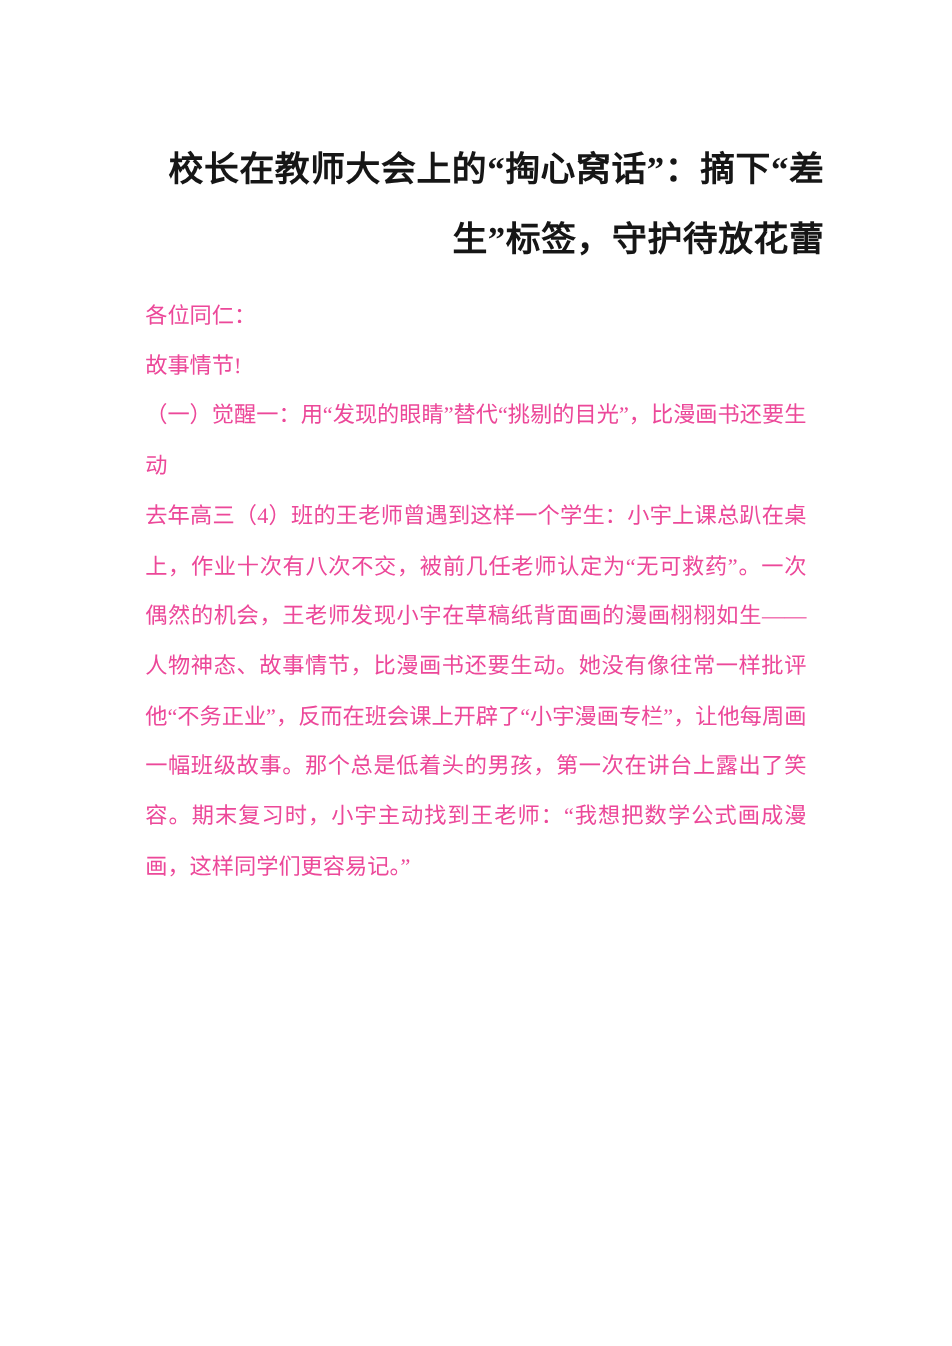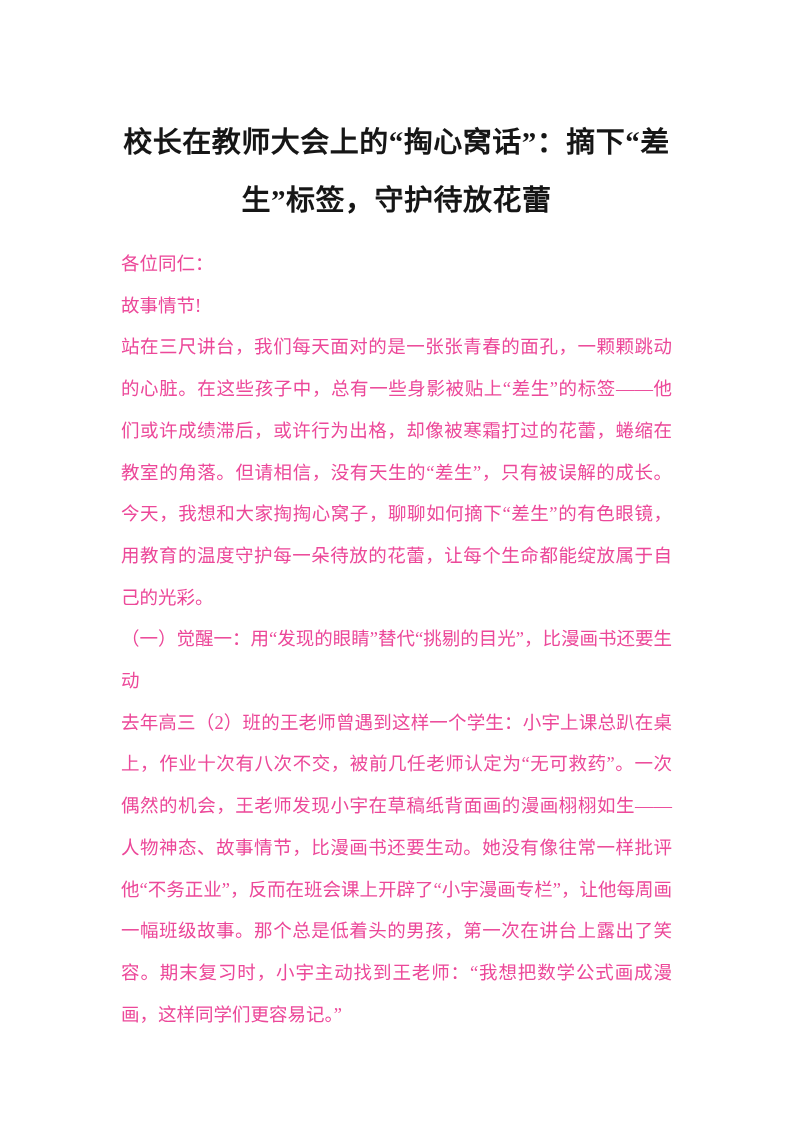--- a/index.html
+++ b/index.html
@@ -17,21 +17,21 @@
     padding: 113px 121px 0 121px;
     overflow: hidden;
     font-family: "Liberation Serif", "DejaVu Serif", serif;
     color: #1a1a1a;
   }
   .doc-title {
     margin: 0 -15px 15px -15px;
     font-size: 29px;
     font-weight: 700;
     line-height: 58px;
-    text-align: center;
+    text-align: right;
     letter-spacing: 0.5px;
     color: #161616;
   }
   .para {
     margin: 0;
     font-size: 18.5px;
     line-height: 41.7px;
     text-align: justify;
     text-justify: inter-ideograph;
     word-break: break-all;
@@ -42,19 +42,18 @@
 </head>
 <body>
 
 <div class="page">
   <h1 class="doc-title">校长在教师大会上的“掏心窝话”：摘下“差生”标签，守护待放花蕾</h1>
 
   <p class="para">各位同仁：</p>
 
   <p class="para">故事情节!</p>
 
-  <p class="para">站在三尺讲台，我们每天面对的是一张张青春的面孔，一颗颗跳动的心脏。在这些孩子中，总有一些身影被贴上“差生”的标签——他们或许成绩滞后，或许行为出格，却像被寒霜打过的花蕾，蜷缩在教室的角落。但请相信，没有天生的“差生”，只有被误解的成长。今天，我想和大家掏掏心窝子，聊聊如何摘下“差生”的有色眼镜，用教育的温度守护每一朵待放的花蕾，让每个生命都能绽放属于自己的光彩。</p>
 
 
   <p class="para">（一）觉醒一：用“发现的眼睛”替代“挑剔的目光”，比漫画书还要生动</p>
 
-  <p class="para">去年高三（2）班的王老师曾遇到这样一个学生：小宇上课总趴在桌上，作业十次有八次不交，被前几任老师认定为“无可救药”。一次偶然的机会，王老师发现小宇在草稿纸背面画的漫画栩栩如生——人物神态、故事情节，比漫画书还要生动。她没有像往常一样批评他“不务正业”，反而在班会课上开辟了“小宇漫画专栏”，让他每周画一幅班级故事。那个总是低着头的男孩，第一次在讲台上露出了笑容。期末复习时，小宇主动找到王老师：“我想把数学公式画成漫画，这样同学们更容易记。”</p>
+  <p class="para">去年高三（4）班的王老师曾遇到这样一个学生：小宇上课总趴在桌上，作业十次有八次不交，被前几任老师认定为“无可救药”。一次偶然的机会，王老师发现小宇在草稿纸背面画的漫画栩栩如生——人物神态、故事情节，比漫画书还要生动。她没有像往常一样批评他“不务正业”，反而在班会课上开辟了“小宇漫画专栏”，让他每周画一幅班级故事。那个总是低着头的男孩，第一次在讲台上露出了笑容。期末复习时，小宇主动找到王老师：“我想把数学公式画成漫画，这样同学们更容易记。”</p>
 </div>
 
 </body></html>

